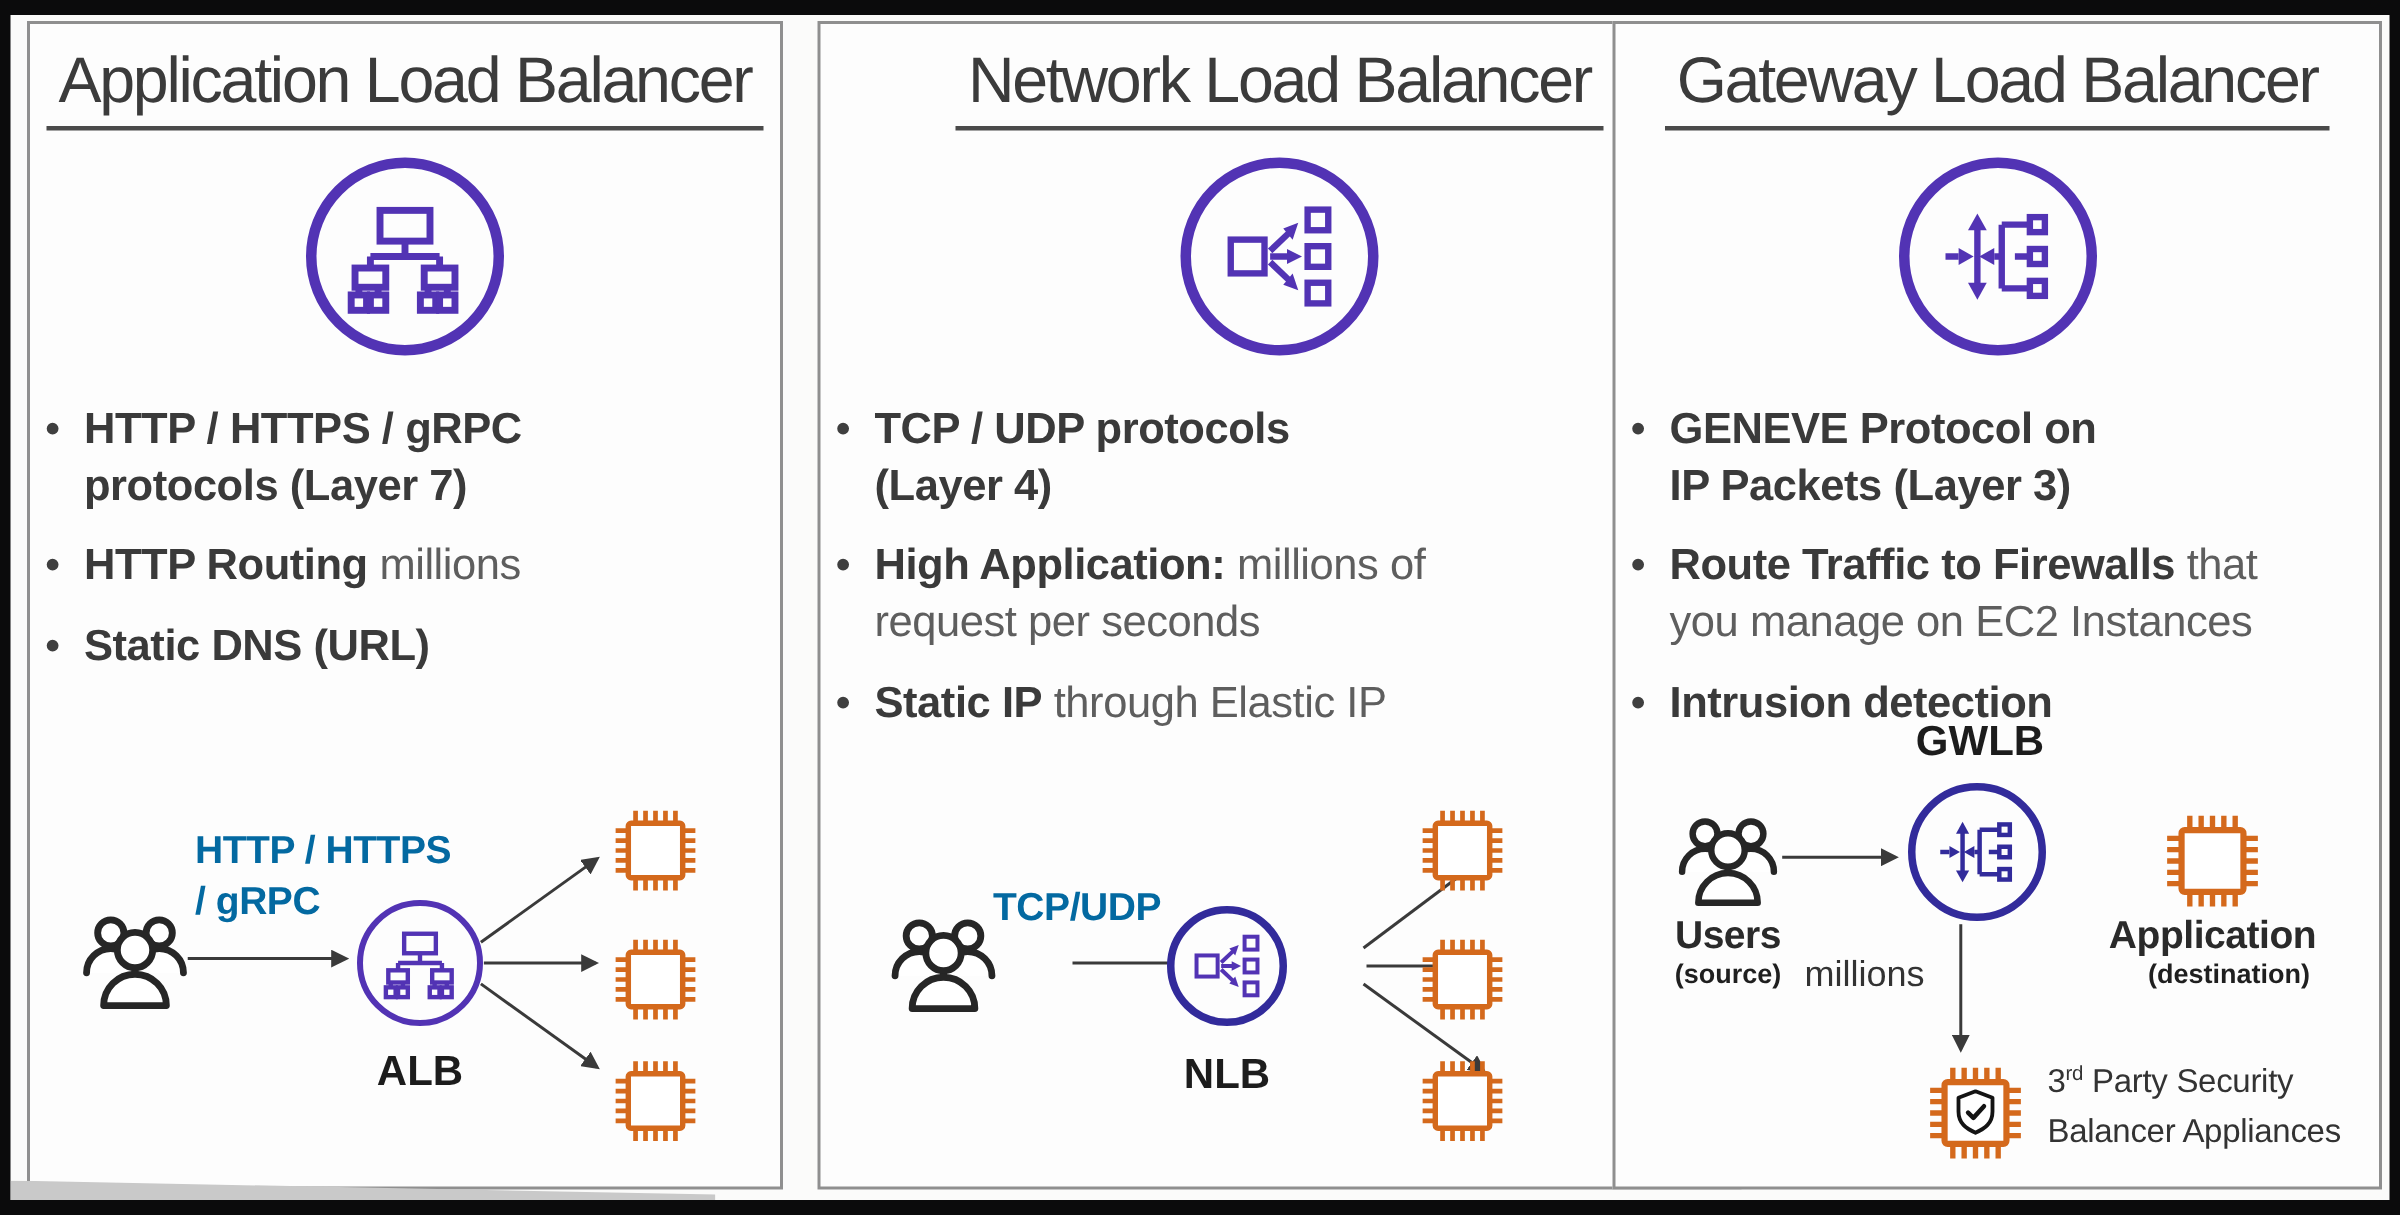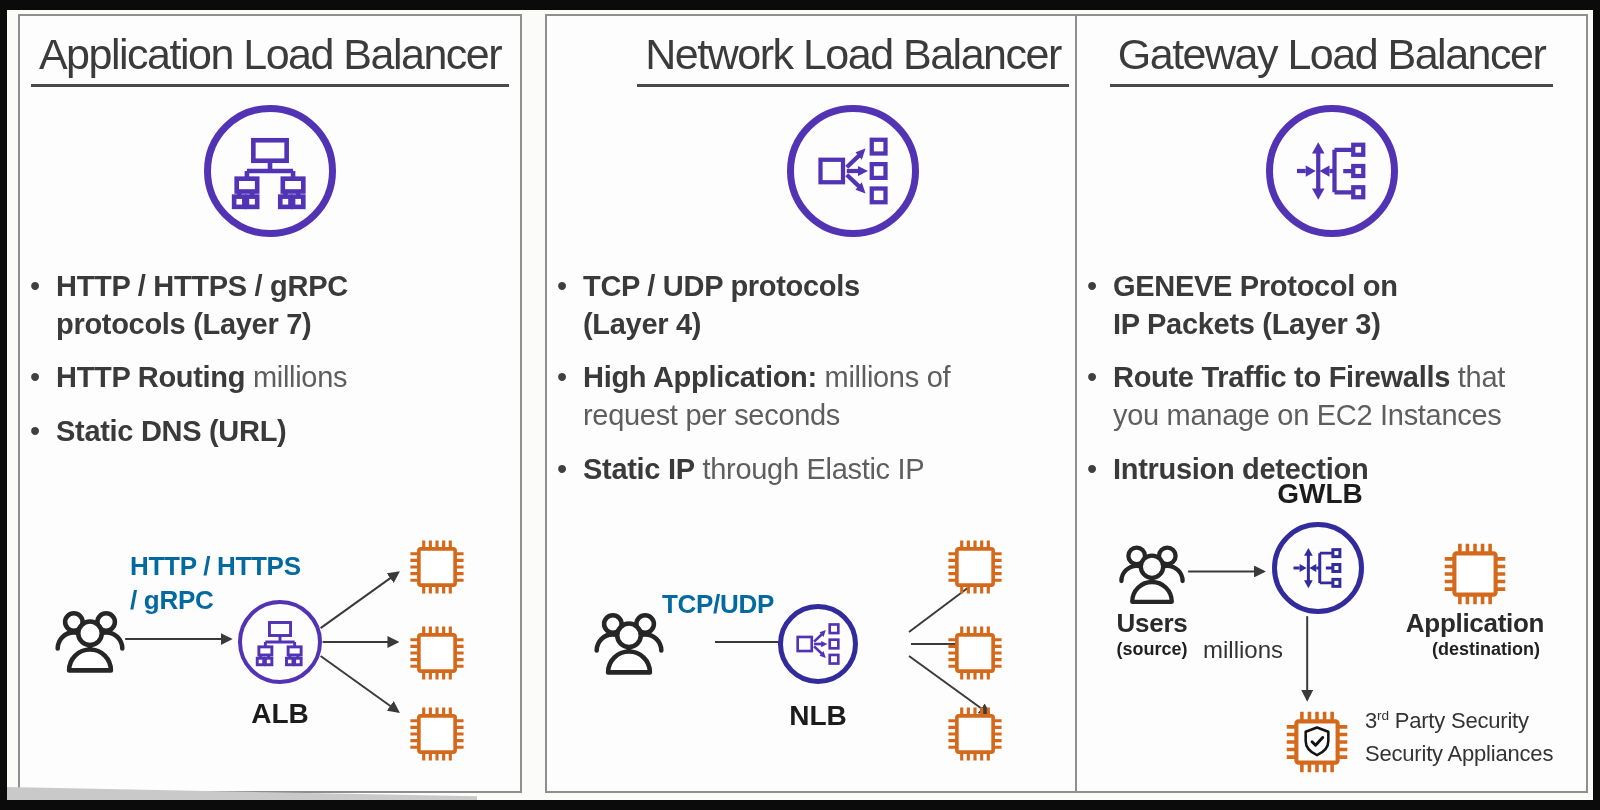--- a/index.html
+++ b/index.html
@@ -327,21 +327,21 @@
       <div class="chip" style="left:207px;top:233px;">
         <svg width="66" height="66">
             <use href="#sym-chip"></use>
           </svg>
         <span class="shield"><svg width="34" height="34">
               <use href="#sym-shield"></use>
             </svg></span>
       </div>
       <div class="abs appliance-label" style="left:288px;top:228px;">
         <span>3</span><sup>rd</sup><span> Party Security</span><br>
-        <span>Security Appliances</span>
+        <span>Balancer Appliances</span>
       </div>
       <div class="chip" style="left:365px;top:65px;"><svg width="66" height="66">
             <use href="#sym-chip"></use>
           </svg></div>
       <div class="abs name-label" style="left:318px;top:132px;width:160px;">Application</div>
       <div class="abs sub-label" style="left:303px;top:163px;width:160px;text-align:right;">(destination)</div>
     </div>
   </section>
 
   <div class="wedge"></div>

